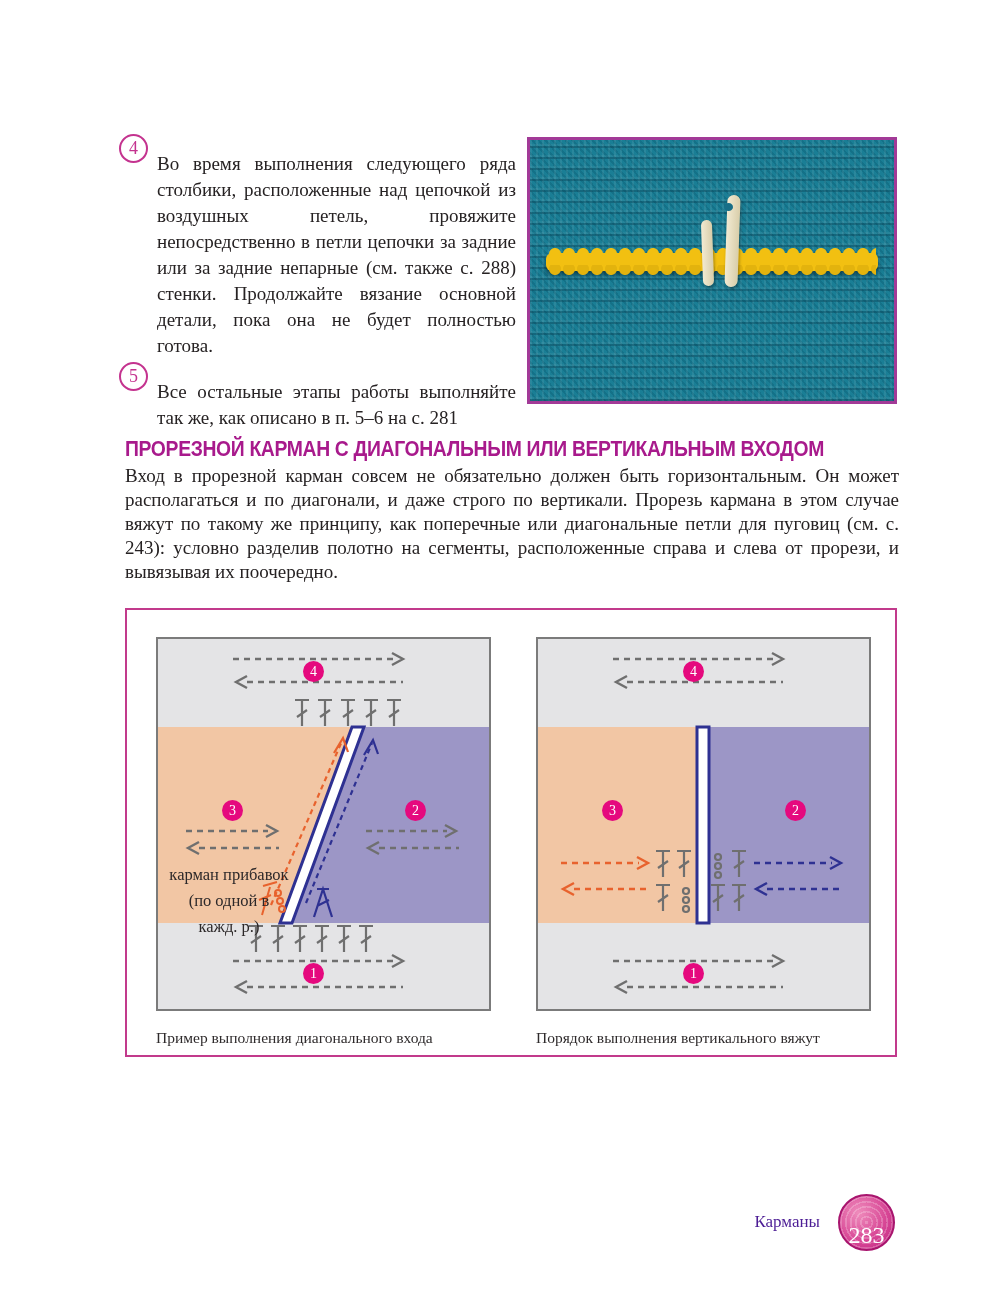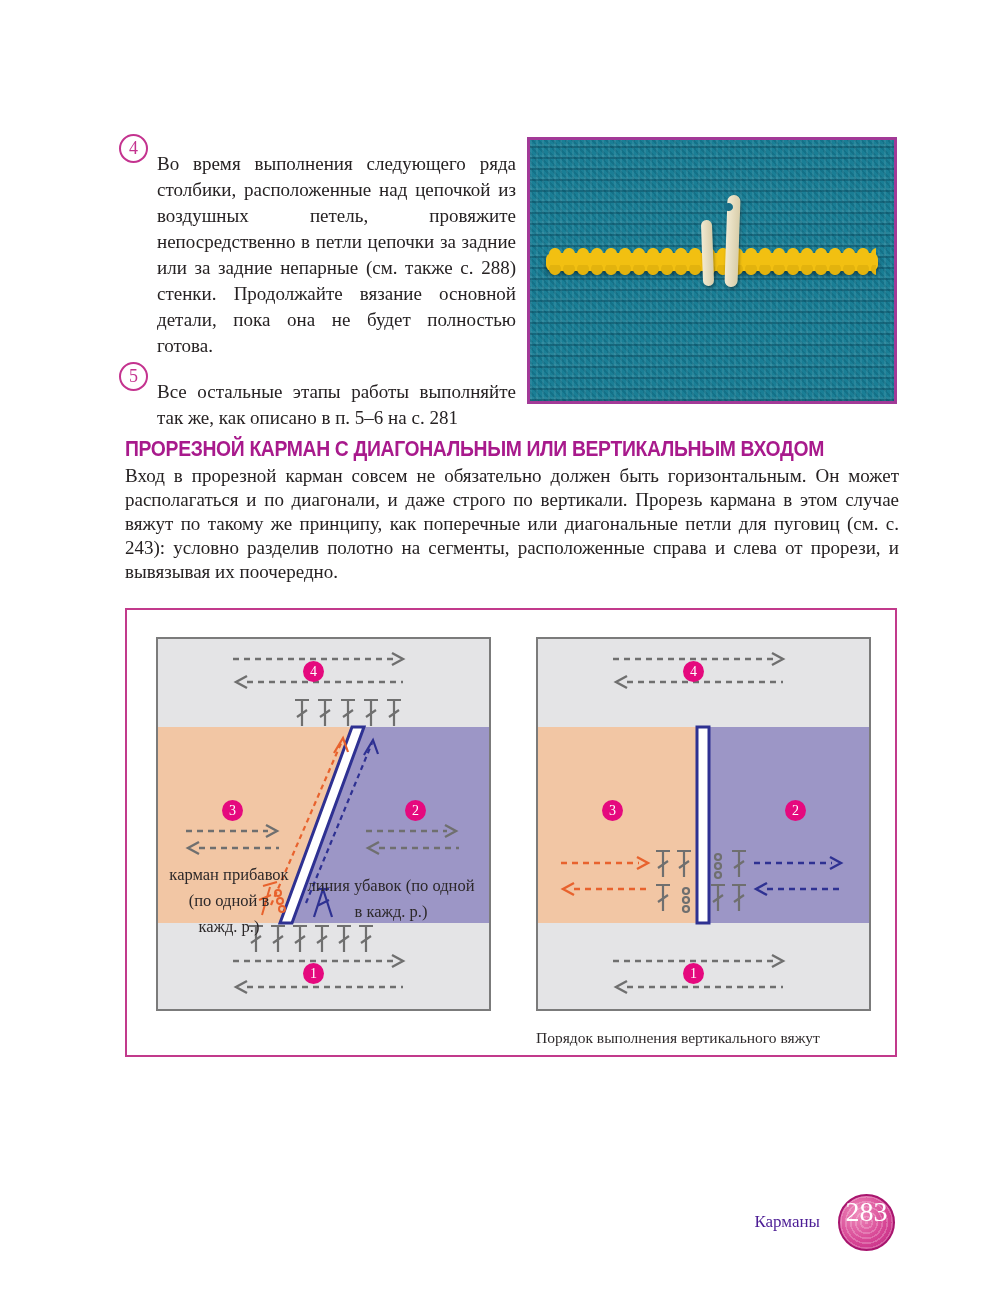--- a/index.html
+++ b/index.html
@@ -58,22 +58,22 @@
           color:#2c2829;}
   .lbl-inc{left:12px;top:225px;width:122px;}
   .lbl-dec{left:150px;top:236px;width:170px;}
   .cap{position:absolute;top:419px;margin:0;font-size:15.5px;color:#2f2b2c;width:360px;}
   .cap.left{left:29px;} .cap.right{left:409px;}
 
   
   .foot-label{position:absolute;top:1212px;right:177px;font-size:17px;color:#4c1d95;}
   .pagebadge{position:absolute;left:838px;top:1194px;width:57px;height:57px;border-radius:50%;
              box-sizing:border-box;border:2px solid #a8156e;color:#fff;
-             display:flex;align-items:flex-start;justify-content:center;
-             font-size:28px;
+             display:flex;align-items:flex-end;justify-content:center;
+             font-size:24px;
              background:
                repeating-radial-gradient(circle at 50% 50%, rgba(255,255,255,.22) 0 1.5px, rgba(0,0,0,0) 1.5px 5px),
                radial-gradient(circle at 35% 32%, #ef8cbc 0%, #d84896 55%, #c02381 100%);}
 </style>
 </head>
 <body>
 
 <svg width="0" height="0" style="position:absolute" aria-hidden="true">
   <defs>
     <g id="dc">
@@ -163,22 +163,22 @@
       <div class="nbadge" style="left:66px;top:163px;">
           <span>3</span>
         </div>
       <div class="nbadge" style="left:249px;top:163px;">
           <span>2</span>
         </div>
       <div class="nbadge" style="left:147px;top:326px;">
           <span>1</span>
         </div>
       <div class="dlabel lbl-inc">карман прибавок (по одной в кажд. р.)</div>
-      <div class="dlabel lbl-dec">линия убавок (по одной в кажд. р.)</div>
     </div>
+    <p class="cap left">Пример выполнения диагонального входа</p>
 
     <div class="dia right">
       <svg class="dsvg" viewBox="0 0 335 374">
         <rect x="1" y="1" width="333" height="372" fill="#e4e4e6" stroke="#7b7b7b" stroke-width="2"></rect>
         <rect x="2" y="90" width="159" height="196" fill="#f2c6a4"></rect>
         <rect x="173" y="90" width="160" height="196" fill="#9c96c6"></rect>
 
         <g stroke="#6f6f6f" stroke-width="2.4" fill="none">
           <path stroke-dasharray="6 5" d="M77,22 H238 M91,45 H247 M77,324 H238 M91,350 H247"></path>
           <path d="M236,16 L247,22 L236,28 M91,39 L80,45 L91,51 M236,318 L247,324 L236,330 M91,344 L80,350 L91,356"></path>

